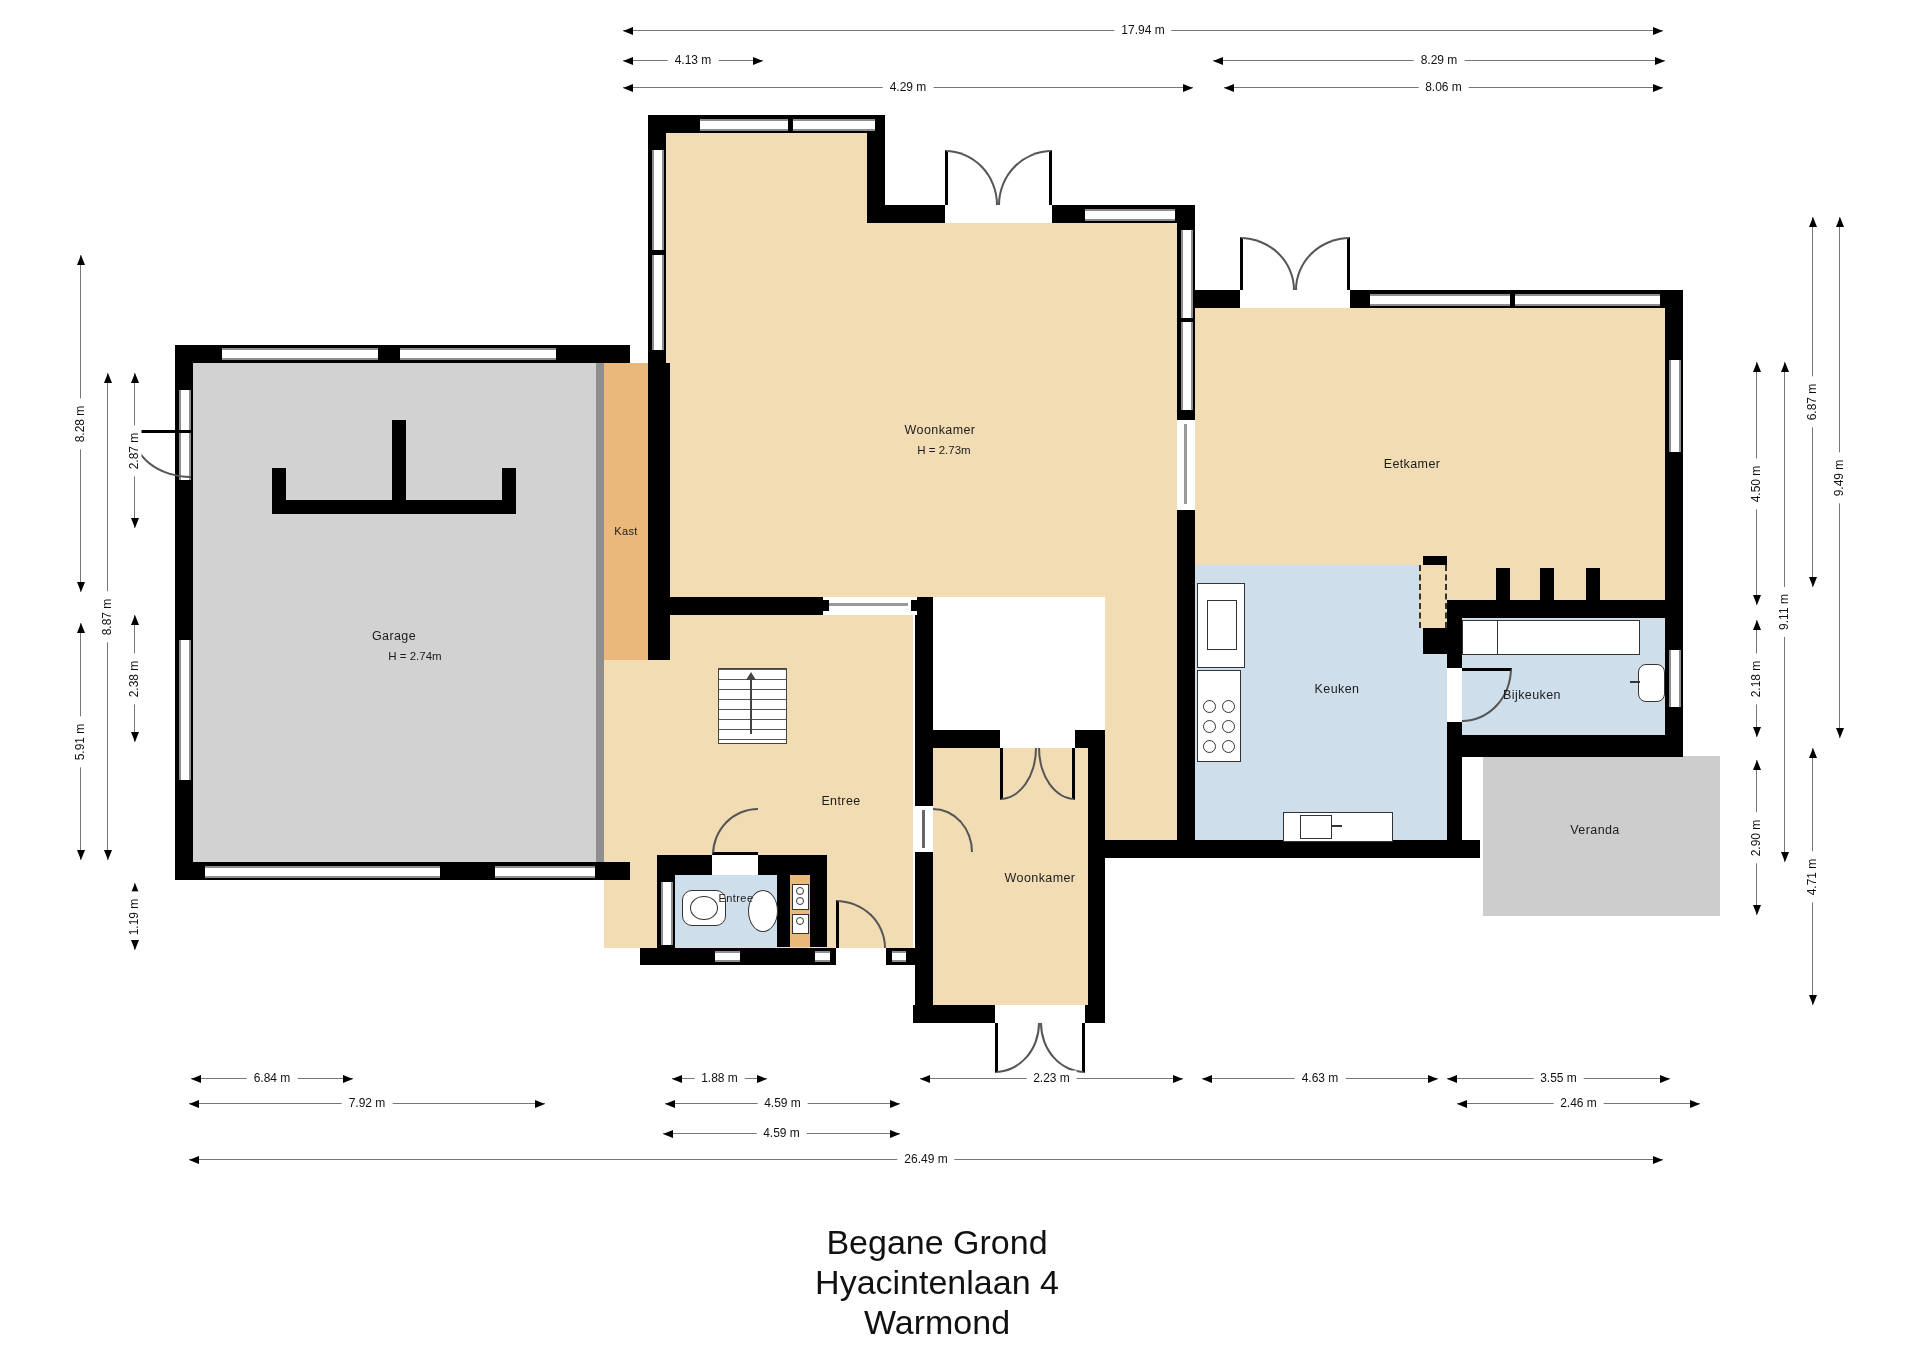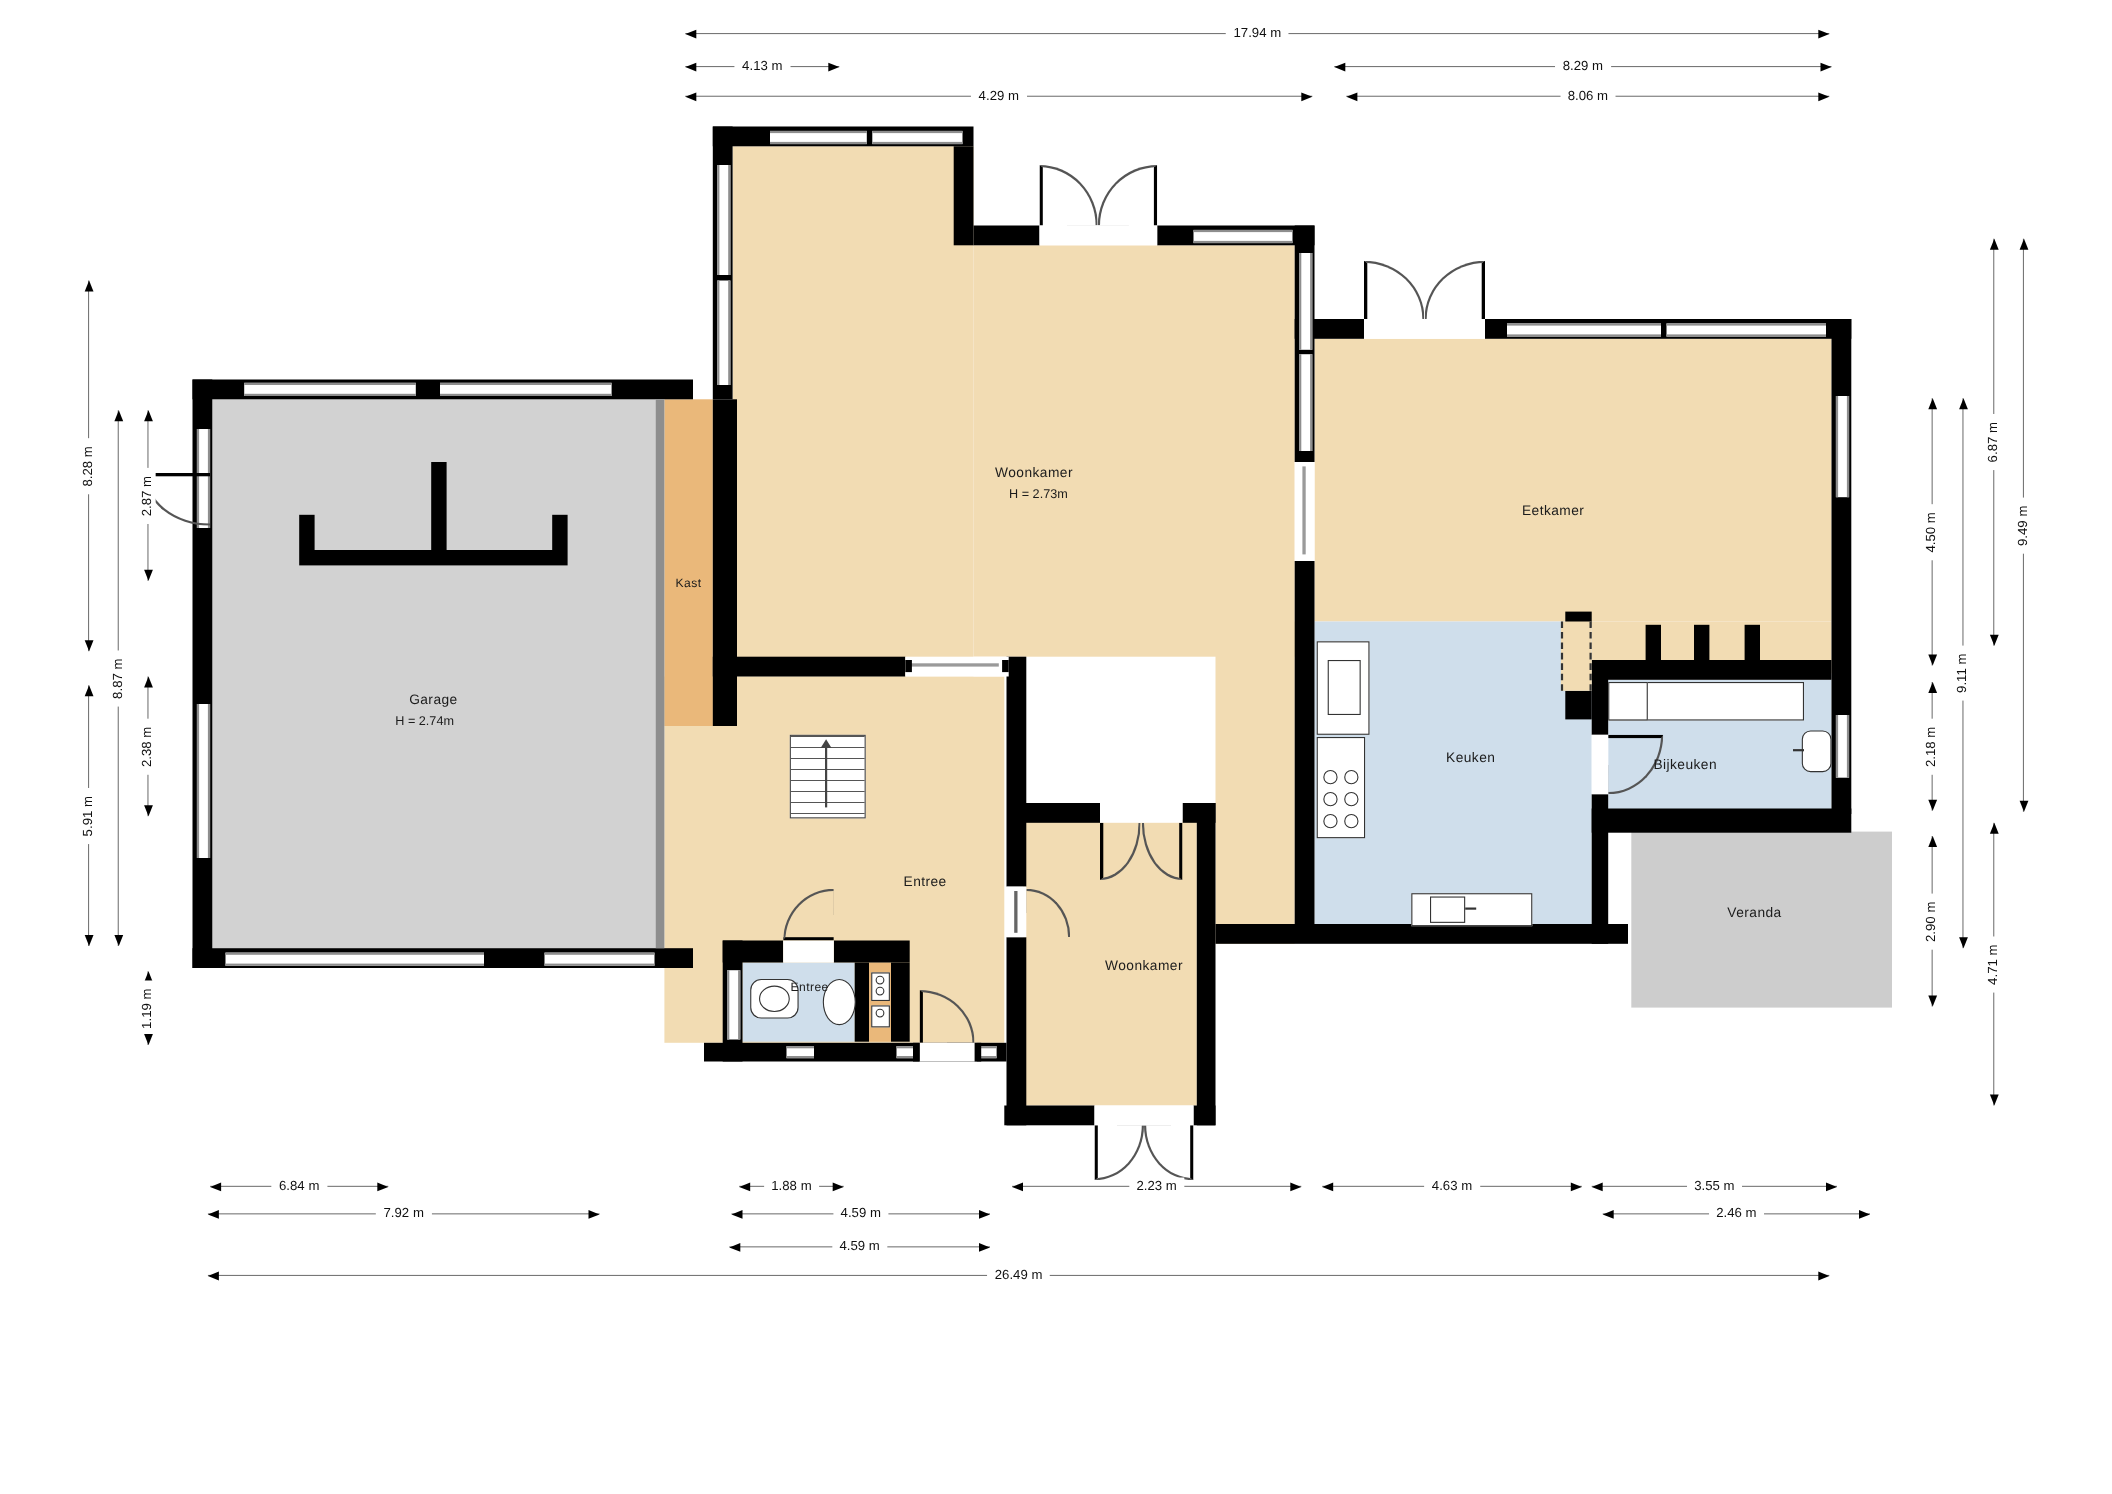--- a/index.html
+++ b/index.html
@@ -187,21 +187,21 @@
 
   <div class="fixture" style="left:792px;top:884px;width:17px;height:26px;border-width:1px"></div>
   <div class="fixture" style="left:792px;top:914px;width:17px;height:20px;border-width:1px"></div>
   <div class="burner" style="left:796px;top:887px;width:8px;height:8px;border-width:1px"></div>
   <div class="burner" style="left:796px;top:897px;width:8px;height:8px;border-width:1px"></div>
   <div class="burner" style="left:796px;top:917px;width:8px;height:8px;border-width:1px"></div>
 
   <div class="room-label" style="left:940px;top:430px">Woonkamer</div>
   <div class="room-sub" style="left:944px;top:450px">H = 2.73m</div>
   <div class="room-label" style="left:394px;top:636px">Garage</div>
-  <div class="room-sub" style="left:386px;top:656px">H = 2.74m</div>
+  <div class="room-sub" style="left:415px;top:656px">H = 2.74m</div>
   <div class="room-label" style="left:626px;top:531px;font-size:11px">Kast</div>
   <div class="room-label" style="left:1412px;top:464px">Eetkamer</div>
   <div class="room-label" style="left:1337px;top:689px">Keuken</div>
   <div class="room-label" style="left:1532px;top:695px">Bijkeuken</div>
   <div class="room-label" style="left:1595px;top:830px">Veranda</div>
   <div class="room-label" style="left:841px;top:801px">Entree</div>
   <div class="room-label" style="left:736px;top:898px;font-size:11px">Entree</div>
   <div class="room-label" style="left:1040px;top:878px">Woonkamer</div>
 
   <div class="dim-h" style="left:623px;top:30px;width:1040px">
@@ -285,14 +285,19 @@
   <div class="dim-h" style="left:1457px;top:1103px;width:243px">
     <span class="dim-label">2.46 m</span>
   </div>
   <div class="dim-h" style="left:663px;top:1133px;width:237px">
     <span class="dim-label">4.59 m</span>
   </div>
   <div class="dim-h" style="left:189px;top:1159px;width:1474px">
     <span class="dim-label">26.49 m</span>
   </div>
 
+  <div id="title">
+    <div>Begane Grond</div>
+    <div>Hyacintenlaan 4</div>
+    <div>Warmond</div>
+  </div>
 
 </div>
 
 </body></html>

